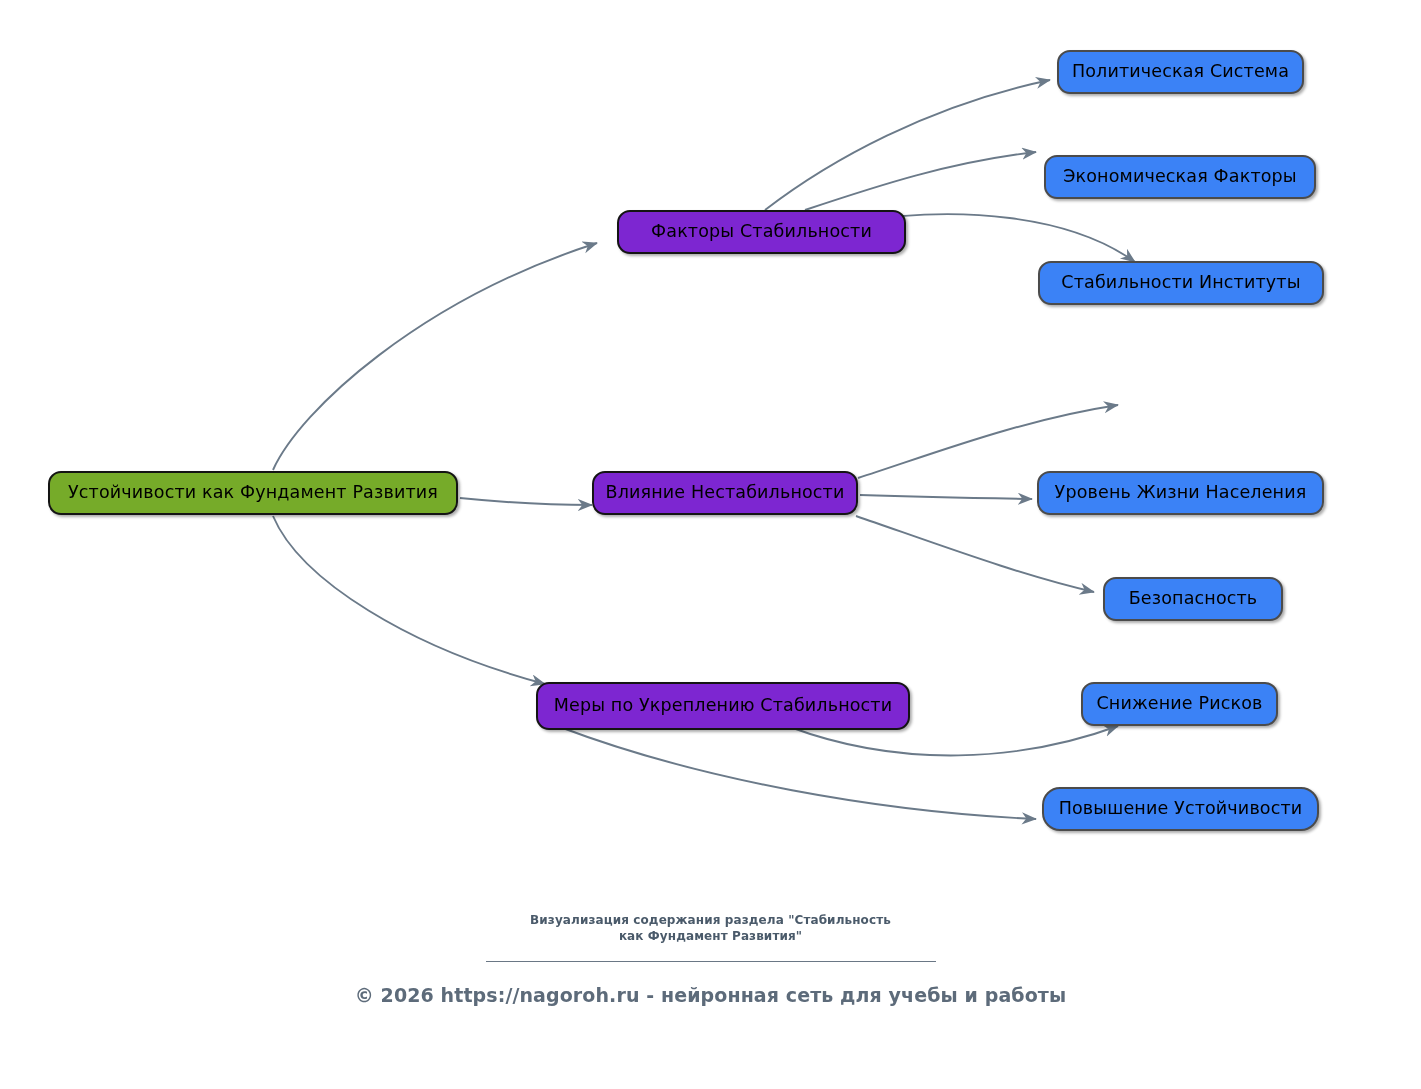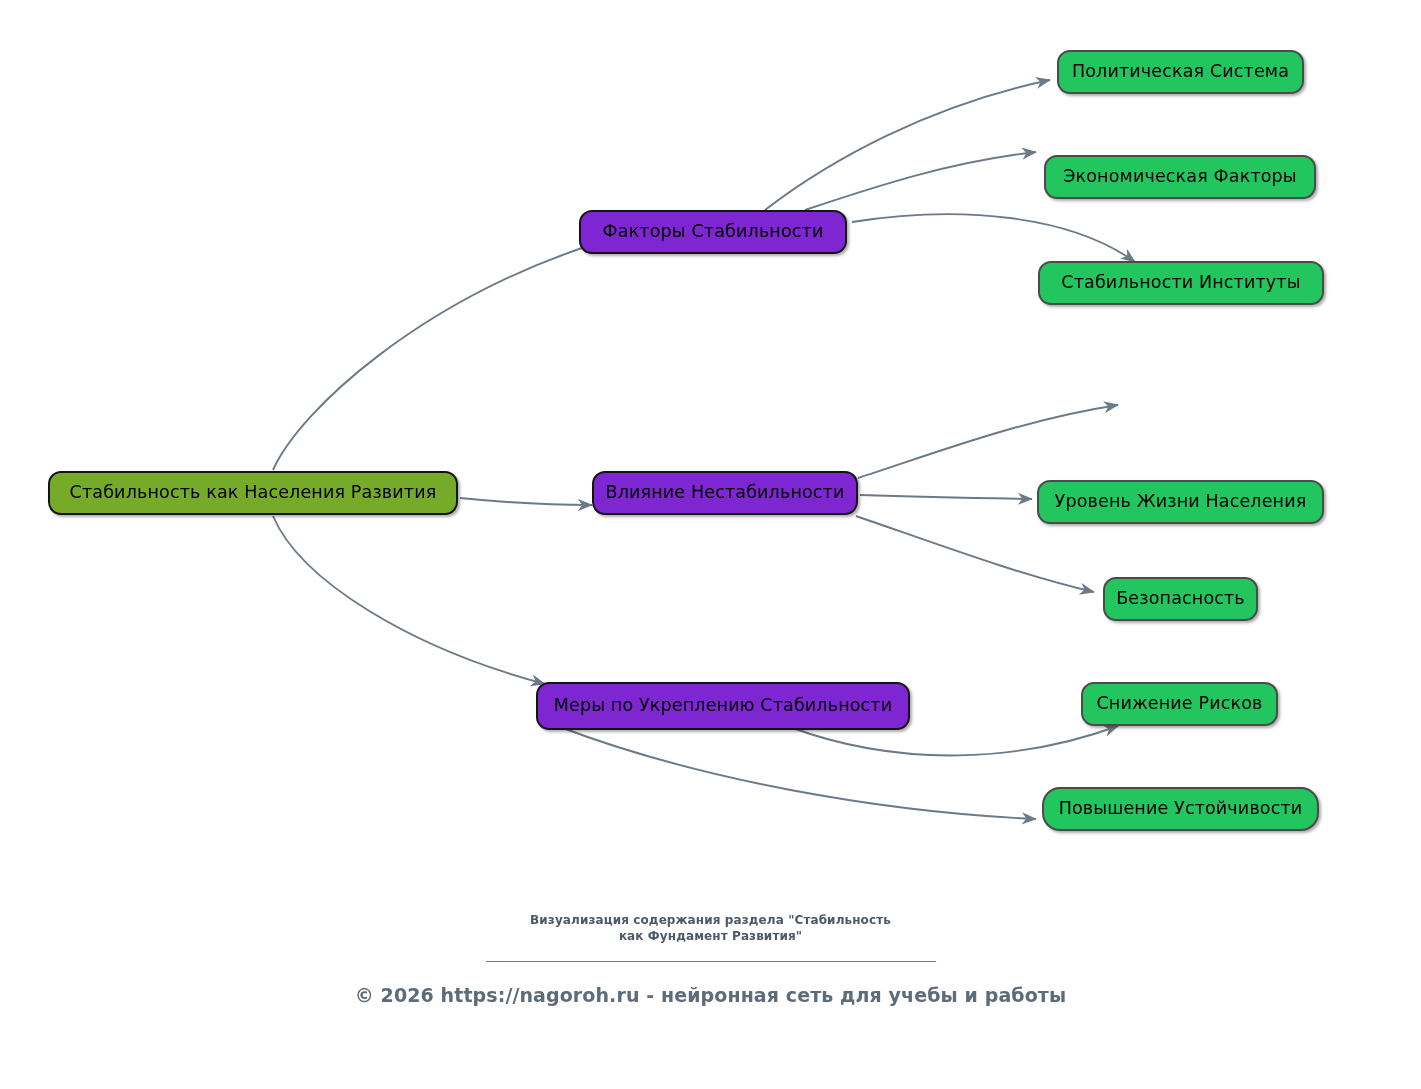--- a/index.html
+++ b/index.html
@@ -43,21 +43,21 @@
   }
   .node-root {
     background: #76ab29;
     border: 2px solid #141414;
   }
   .node-branch {
     background: #7d26d1;
     border: 2px solid #141414;
   }
   .node-leaf {
-    background: #22c55e;
+    background: #3b82f6;
     border: 2px solid #4b4b4b;
   }
   .caption-wrap {
     position: absolute;
     left: 0;
     top: 912px;
     width: 1421px;
     text-align: center;
   }
   .caption-title {
@@ -114,49 +114,49 @@
 
       <path d="M856,516 C940,545 1020,575 1094,592"></path>
 
       <path d="M790,727 C900,768 1020,762 1118,726"></path>
 
       <path d="M560,727 C700,780 880,812 1036,819"></path>
     </g>
   </svg>
 
   <div class="node node-root" style="left:48px; top:471px; width:410px; height:44px;">
-    <span>Стабильность как Населения Развития</span>
+    <span>Устойчивости как Фундамент Развития</span>
   </div>
 
-  <div class="node node-branch" style="left:579px; top:210px; width:268px; height:44px;">
+  <div class="node node-branch" style="left:617px; top:210px; width:289px; height:44px;">
     <span>Факторы Стабильности</span>
   </div>
 
   <div class="node node-leaf" style="left:1057px; top:50px; width:247px; height:44px;">
     <span>Политическая Система</span>
   </div>
 
   <div class="node node-leaf" style="left:1044px; top:155px; width:272px; height:44px;">
     <span>Экономическая Факторы</span>
   </div>
 
   <div class="node node-leaf" style="left:1038px; top:261px; width:286px; height:44px;">
     <span>Стабильности Институты</span>
   </div>
 
   <div class="node node-branch" style="left:592px; top:471px; width:266px; height:44px;">
     <span>Влияние Нестабильности</span>
   </div>
 
 
-  <div class="node node-leaf" style="left:1037px; top:471px; width:287px; height:44px;margin-top:9px;">
+  <div class="node node-leaf" style="left:1037px; top:471px; width:287px; height:44px;">
     <span>Уровень Жизни Населения</span>
   </div>
 
-  <div class="node node-leaf" style="left:1103px; top:577px; width:155px; height:44px;text-align:center;">
+  <div class="node node-leaf" style="left:1103px; top:577px; width:180px; height:44px;text-align:center;">
     <span>Безопасность</span>
   </div>
 
   <div class="node node-branch" style="left:536px; top:682px; width:374px; height:48px;">
     <span>Меры по Укреплению Стабильности</span>
   </div>
 
   <div class="node node-leaf" style="left:1081px; top:682px; width:197px; height:44px;">
     <span>Снижение Рисков</span>
   </div>

